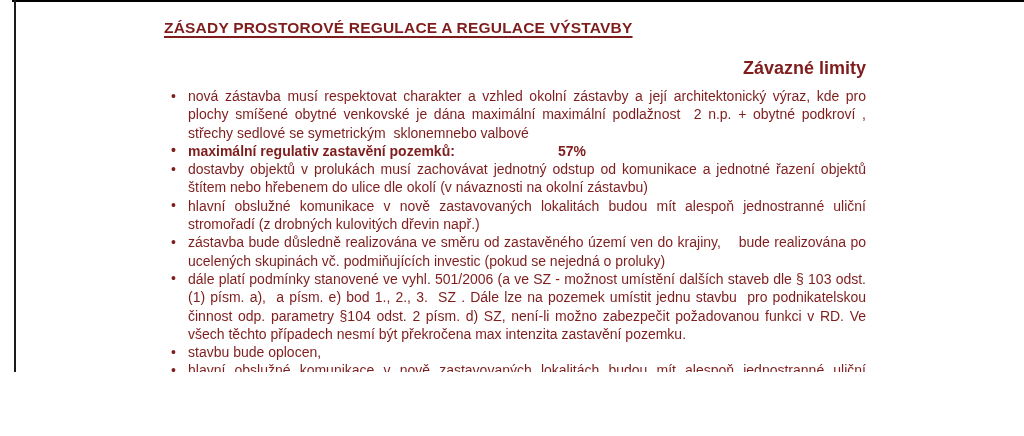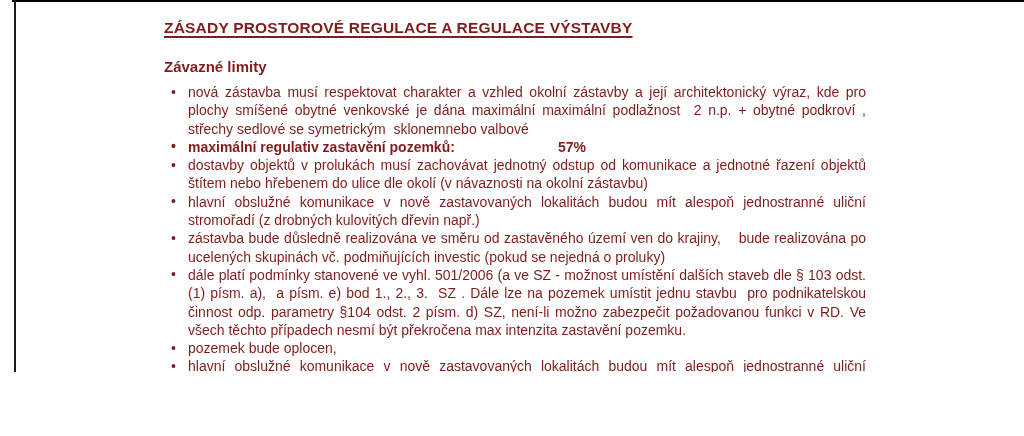--- a/index.html
+++ b/index.html
@@ -28,23 +28,24 @@
     font-size: 15.5px;
     font-weight: bold;
     letter-spacing: 0.2px;
     text-decoration: underline;
     text-decoration-thickness: 1.5px;
     text-underline-offset: 3px;
     margin: 0 0 21px 0;
     white-space: nowrap;
   }
   .section-heading {
-    font-size: 15px;
+    font-size: 18px;
     font-weight: bold;
     margin: 0 0 8px 0;
+    text-align: right;
   }
   .limits-list {
     list-style: none;
     margin: 0;
     padding: 0;
     font-size: 14px;
     line-height: 18.3px;
   }
   .limits-list li {
     position: relative;
@@ -71,18 +72,18 @@
   <div class="content">
     <h1 class="doc-title">ZÁSADY PROSTOROVÉ REGULACE A REGULACE VÝSTAVBY</h1>
     <h2 class="section-heading">Závazné limity</h2>
     <ul class="limits-list">
         <li class=""><span class="marker">•</span><span>nová zástavba musí respektovat charakter a vzhled okolní zástavby a její architektonický výraz, kde pro plochy smíšené obytné venkovské je dána maximální maximální podlažnost&nbsp; 2 n.p. + obytné podkroví , střechy sedlové se symetrickým&nbsp; sklonemnebo valbové</span></li>
         <li class="bold"><span class="marker">•</span><span>maximální regulativ zastavění pozemků:</span><span class="tab-value">57%</span></li>
         <li class=""><span class="marker">•</span><span>dostavby objektů v prolukách musí zachovávat jednotný odstup od komunikace a jednotné řazení objektů štítem nebo hřebenem do ulice dle okolí (v návaznosti na okolní zástavbu)</span></li>
         <li class=""><span class="marker">•</span><span>hlavní obslužné komunikace v nově zastavovaných lokalitách budou mít alespoň jednostranné uliční stromořadí (z drobných kulovitých dřevin např.)</span></li>
         <li class=""><span class="marker">•</span><span>zástavba bude důsledně realizována ve směru od zastavěného území ven do krajiny,&nbsp; &nbsp; bude realizována po ucelených skupinách vč. podmiňujících investic (pokud se nejedná o proluky)</span></li>
         <li class=""><span class="marker">•</span><span>dále platí podmínky stanovené ve vyhl. 501/2006 (a ve SZ - možnost umístění dalších staveb dle § 103 odst. (1) písm. a),&nbsp; a písm. e) bod 1., 2., 3.&nbsp; SZ . Dále lze na pozemek umístit jednu stavbu&nbsp; pro podnikatelskou činnost odp. parametry §104 odst. 2 písm. d) SZ, není-li možno zabezpečit požadovanou funkci v RD. Ve všech těchto případech nesmí být překročena max intenzita zastavění pozemku.</span></li>
-        <li class=""><span class="marker">•</span><span>pozemek bude oplocen,</span></li>
+        <li class=""><span class="marker">•</span><span>stavbu bude oplocen,</span></li>
         <li class=""><span class="marker">•</span><span>hlavní obslužné komunikace v nově zastavovaných lokalitách budou mít alespoň jednostranné uliční stromořadí (z drobných kulovitých dřevin např.)</span></li>
         <li class=""><span class="marker">•</span></li>
       </ul>
   </div>
 </div>
 
 </body></html>

